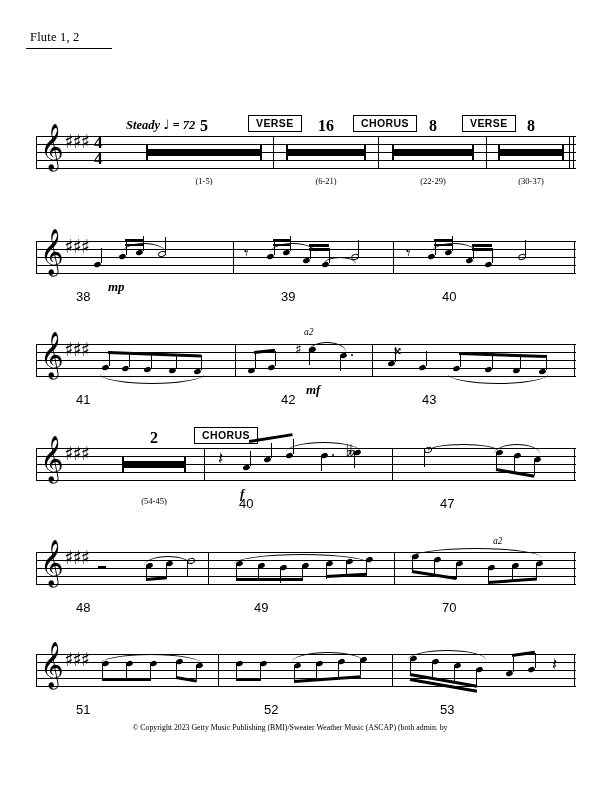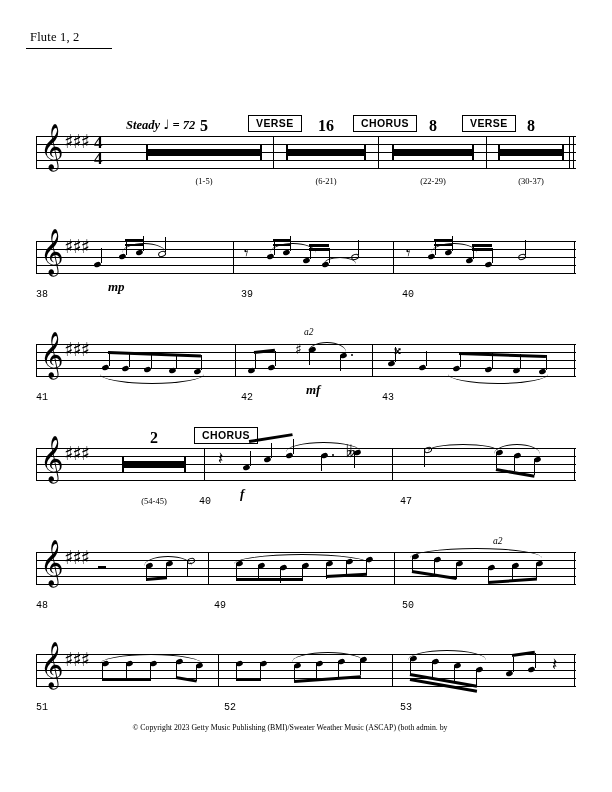--- a/index.html
+++ b/index.html
@@ -197,23 +197,24 @@
 
   .meas-range {
     position: absolute;
     font-family: "Liberation Serif", serif;
     font-size: 8.5px;
     text-align: center;
     white-space: nowrap;
   }
   .meas-num {
     position: absolute;
-    font-family: Liberation Mono, monospace;
-    font-size: 10px;
+    font-family: Liberation Sans, sans-serif;
+    font-size: 13px;
     white-space: nowrap;
+    margin-left: 40px;
   }
 
   .dynamic {
     position: absolute;
     font-family: "Liberation Serif", serif;
     font-style: italic;
     font-weight: bold;
     font-size: 13px;
   }
   .cue-text {
@@ -629,21 +630,21 @@
     <div class="nh" style="left:476px; top:11px;"></div>
     <div class="stem" style="left:476px; top:13px; height:16px;"></div>
     <div class="nh" style="left:500px; top:9px;"></div>
     <div class="stem" style="left:500px; top:11px; height:16px;"></div>
     <div class="beam" style="left:452px; top:29px; width:49px; transform:rotate(-4deg);"></div>
     <div class="slur" style="left:374px; top:-4px; width:132px;"></div>
     <div class="cue-text" style="left:457px; top:-16px; font-style:italic;">a2</div>
 
     <div class="meas-num" style="left:0px; top:48px;">48</div>
     <div class="meas-num" style="left:178px; top:48px;">49</div>
-    <div class="meas-num" style="left:366px; top:48px;">50</div>
+    <div class="meas-num" style="left:366px; top:48px;">70</div>
   </div>
 
   <div class="system" style="top:654px;">
     <div class="staff">
       <div class="line"></div>
       <div class="line"></div>
       <div class="line"></div>
       <div class="line"></div>
       <div class="line"></div>
     </div>

